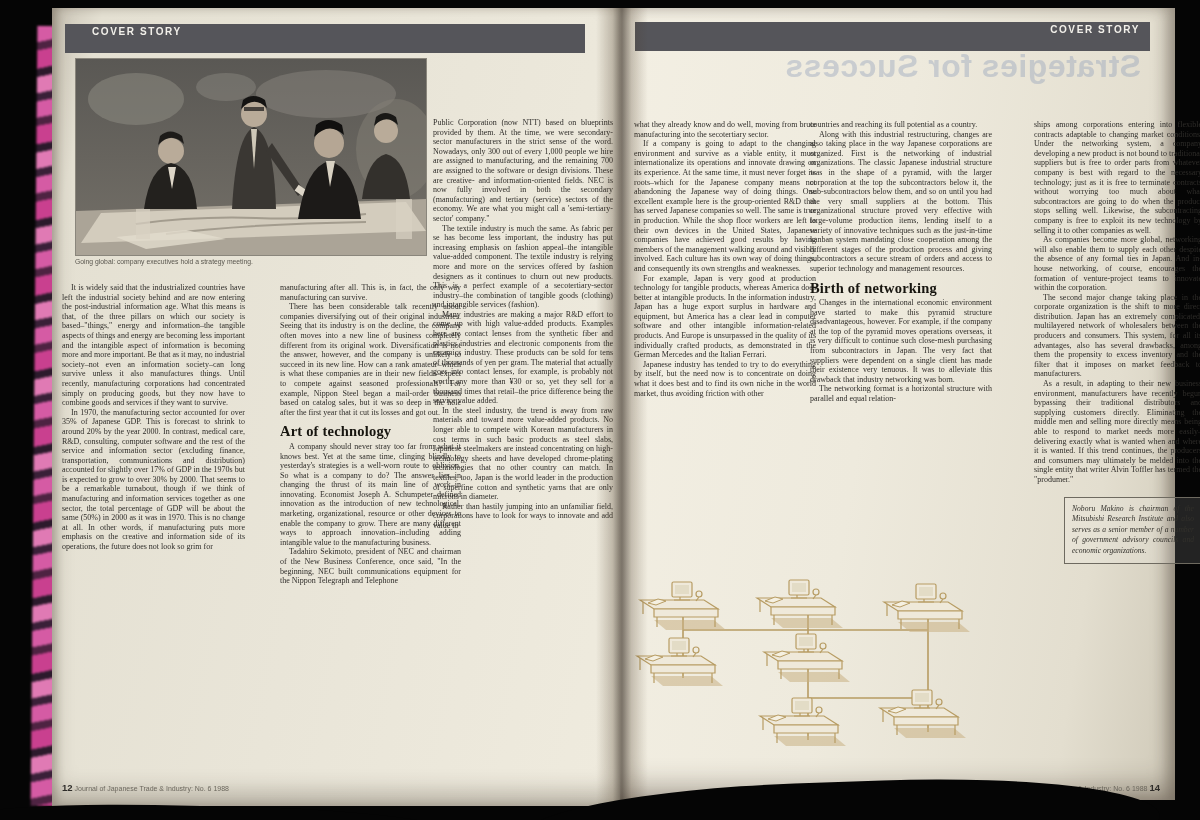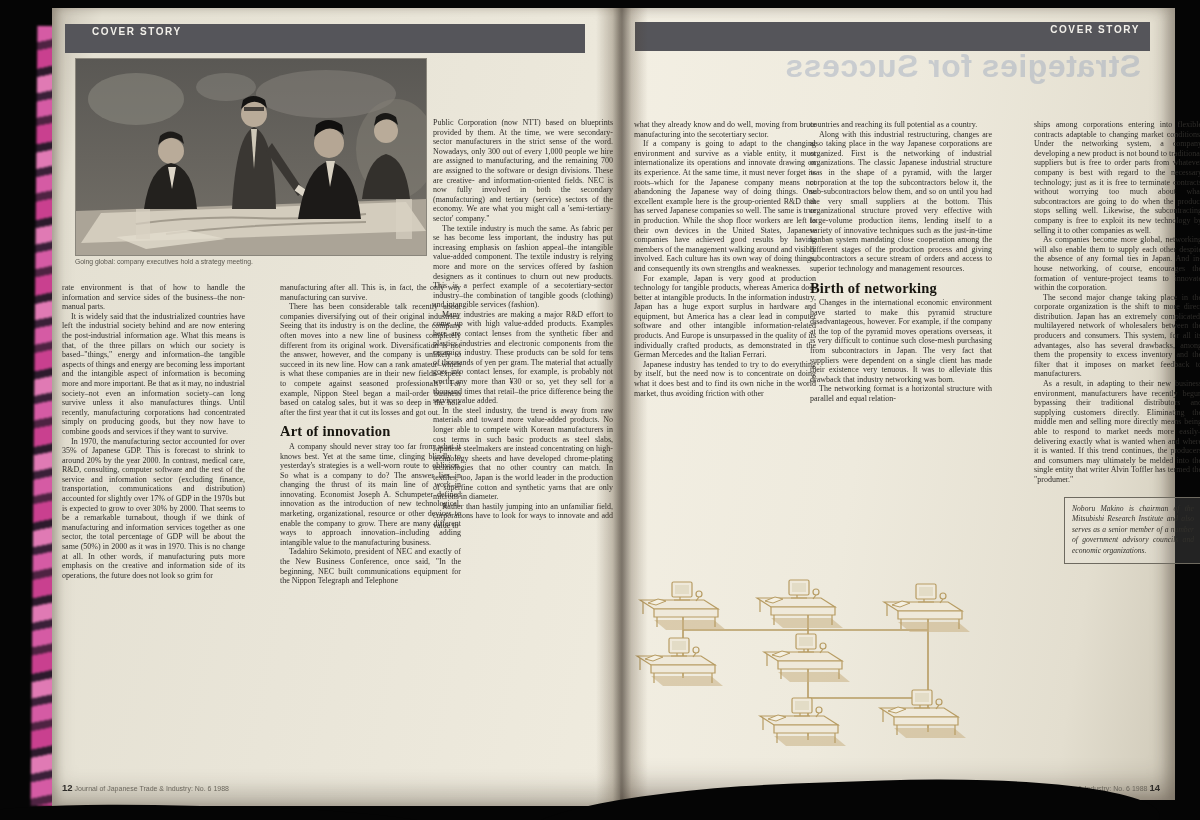--- a/index.html
+++ b/index.html
@@ -139,31 +139,30 @@
       <path d="M298 67 q12 -13 24 -1 l-2 -8 q-11 -8 -20 0 z" fill="#191816"></path>
       <path d="M286 140 q5 -40 24 -45 q20 5 24 45 z" fill="#33302c"></path>
 
       <rect x="60" y="150" width="14" height="30" fill="#d8d2c3" opacity=".7"></rect>
       <rect x="320" y="140" width="16" height="40" fill="#d8d2c3" opacity=".7"></rect>
     </svg>
   </div>
   <div class="caption">Going global: company executives hold a strategy meeting.</div>
 
   <div class="col" style="left:10px;top:275px;width:183px;height:472px;">
-    <p class="cont">rate environment is that of how to handle the information and service sides of the business–the non-manual parts.</p>
     <p>It is widely said that the industrialized countries have left the industrial society behind and are now entering the post-industrial information age. What this means is that, of the three pillars on which our society is based–"things," energy and information–the tangible aspects of things and energy are becoming less important and the intangible aspect of information is becoming more and more important. Be that as it may, no industrial society–not even an information society–can long survive unless it also manufactures things. Until recently, manufacturing corporations had concentrated simply on producing goods, but they now have to combine goods and services if they want to survive.</p>
     <p>In 1970, the manufacturing sector accounted for over 35% of Japanese GDP. This is forecast to shrink to around 20% by the year 2000. In contrast, medical care, R&amp;D, consulting, computer software and the rest of the service and information sector (excluding finance, transportation, communications and distribution) accounted for slightly over 17% of GDP in the 1970s but is expected to grow to over 30% by 2000. That seems to be a remarkable turnabout, though if we think of manufacturing and information services together as one sector, the total percentage of GDP will be about the same (50%) in 2000 as it was in 1970. This is no change at all. In other words, if manufacturing puts more emphasis on the creative and information side of its operations, the future does not look so grim for</p>
   </div>
 
   <div class="col" style="left:196px;top:275px;width:181px;height:480px;margin-left:32px;">
     <p class="cont">manufacturing after all. This is, in fact, the only way manufacturing can survive.</p>
     <p>There has been considerable talk recently about companies diversifying out of their original industries. Seeing that its industry is on the decline, the company often moves into a new line of business completely different from its original work. Diversification is not the answer, however, and the company is unlikely to succeed in its new line. How can a rank amateur–which is what these companies are in their new fields–expect to compete against seasoned professionals? For example, Nippon Steel began a mail-order business based on catalog sales, but it was so deep in the hole after the first year that it cut its losses and got out.</p>
-    <h2 class="section">Art of innovation</h2>
+    <h2 class="section">Art of technology</h2>
     <p>A company should never stray too far from what it knows best. Yet at the same time, clinging blindly to yesterday's strategies is a well-worn route to oblivion. So what is a company to do? The answer lies in changing the thrust of its main line of work–in innovating. Economist Joseph A. Schumpeter defined innovation as the introduction of new technological, marketing, organizational, resource or other devices to enable the company to grow. There are many different ways to approach innovation–including adding intangible value to the manufacturing business.</p>
-    <p>Tadahiro Sekimoto, president of NEC and exactly of the New Business Conference, once said, "In the beginning, NEC built communications equipment for the Nippon Telegraph and Telephone</p>
+    <p>Tadahiro Sekimoto, president of NEC and chairman of the New Business Conference, once said, "In the beginning, NEC built communications equipment for the Nippon Telegraph and Telephone</p>
   </div>
 
   <div class="col" style="left:381px;top:110px;width:180px;height:648px;">
     <p class="cont">Public Corporation (now NTT) based on blueprints provided by them. At the time, we were secondary-sector manufacturers in the strict sense of the word. Nowadays, only 300 out of every 1,000 people we hire are assigned to manufacturing, and the remaining 700 are assigned to the software or design divisions. These are creative- and information-oriented fields. NEC is now fully involved in both the secondary (manufacturing) and tertiary (service) sectors of the economy. We are what you might call a 'semi-tertiary-sector' company."</p>
     <p>The textile industry is much the same. As fabric per se has become less important, the industry has put increasing emphasis on fashion appeal–the intangible value-added component. The textile industry is relying more and more on the services offered by fashion designers as it continues to churn out new products. This is a perfect example of a secotertiary-sector industry–the combination of tangible goods (clothing) and intangible services (fashion).</p>
     <p>Many industries are making a major R&amp;D effort to come up with high value-added products. Examples here are contact lenses from the synthetic fiber and plastics industries and electronic components from the ceramics industry. These products can be sold for tens of thousands of yen per gram. The material that actually goes into contact lenses, for example, is probably not worth any more than ¥30 or so, yet they sell for a thousand times that retail–the price difference being the service value added.</p>
     <p>In the steel industry, the trend is away from raw materials and toward more value-added products. No longer able to compete with Korean manufacturers in cost terms in such basic products as steel slabs, Japanese steelmakers are instead concentrating on high-technology sheets and have developed chrome-plating technologies that no other country can match. In textiles, too, Japan is the world leader in the production of superfine cotton and synthetic yarns that are only microns in diameter.</p>
     <p>Rather than hastily jumping into an unfamiliar field, corporations have to look for ways to innovate and add value to</p>
   </div>
 

